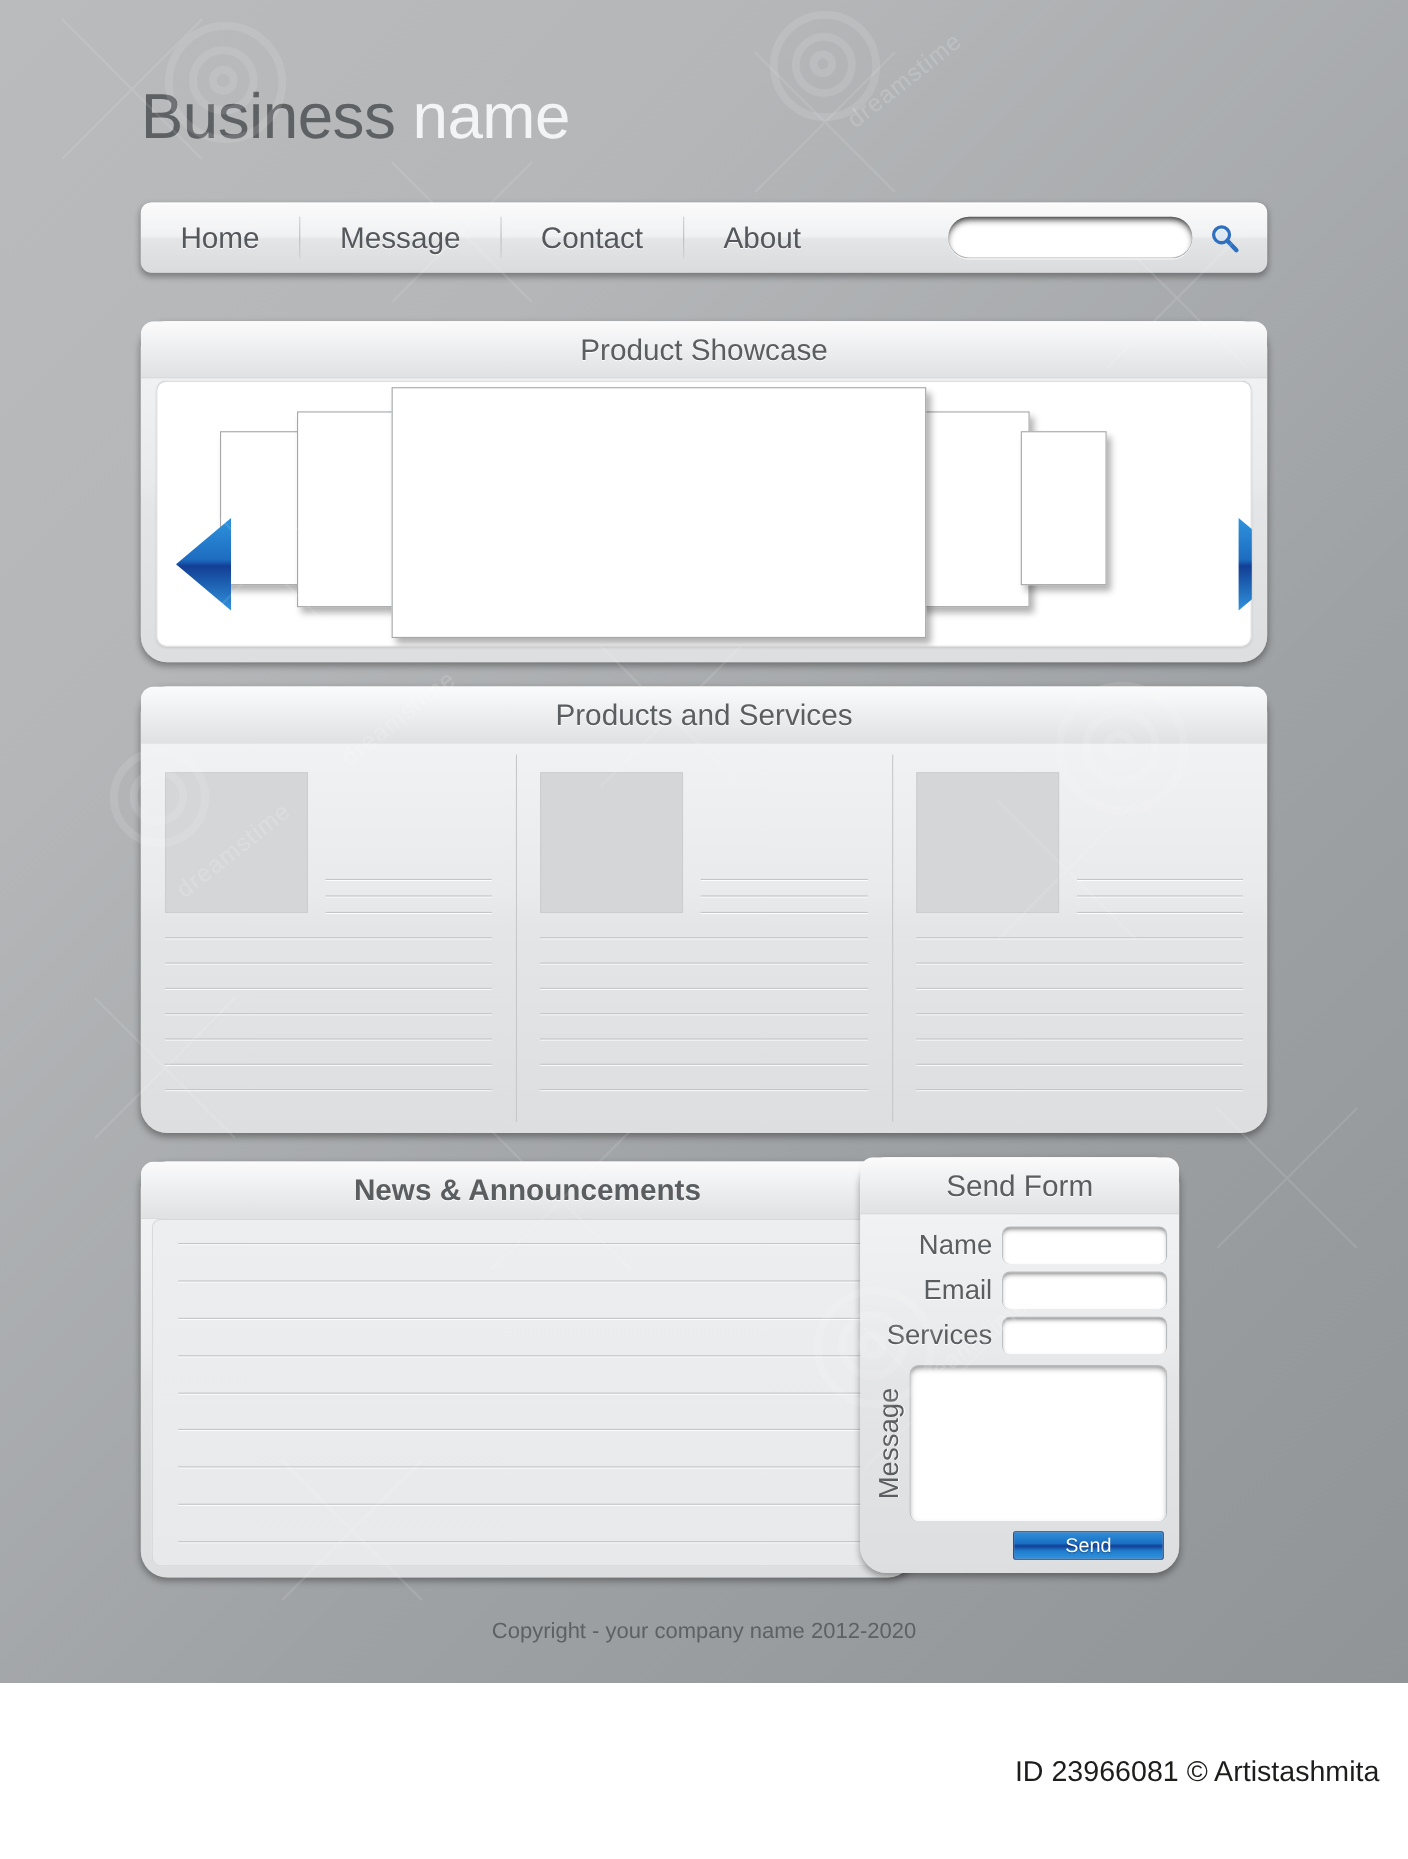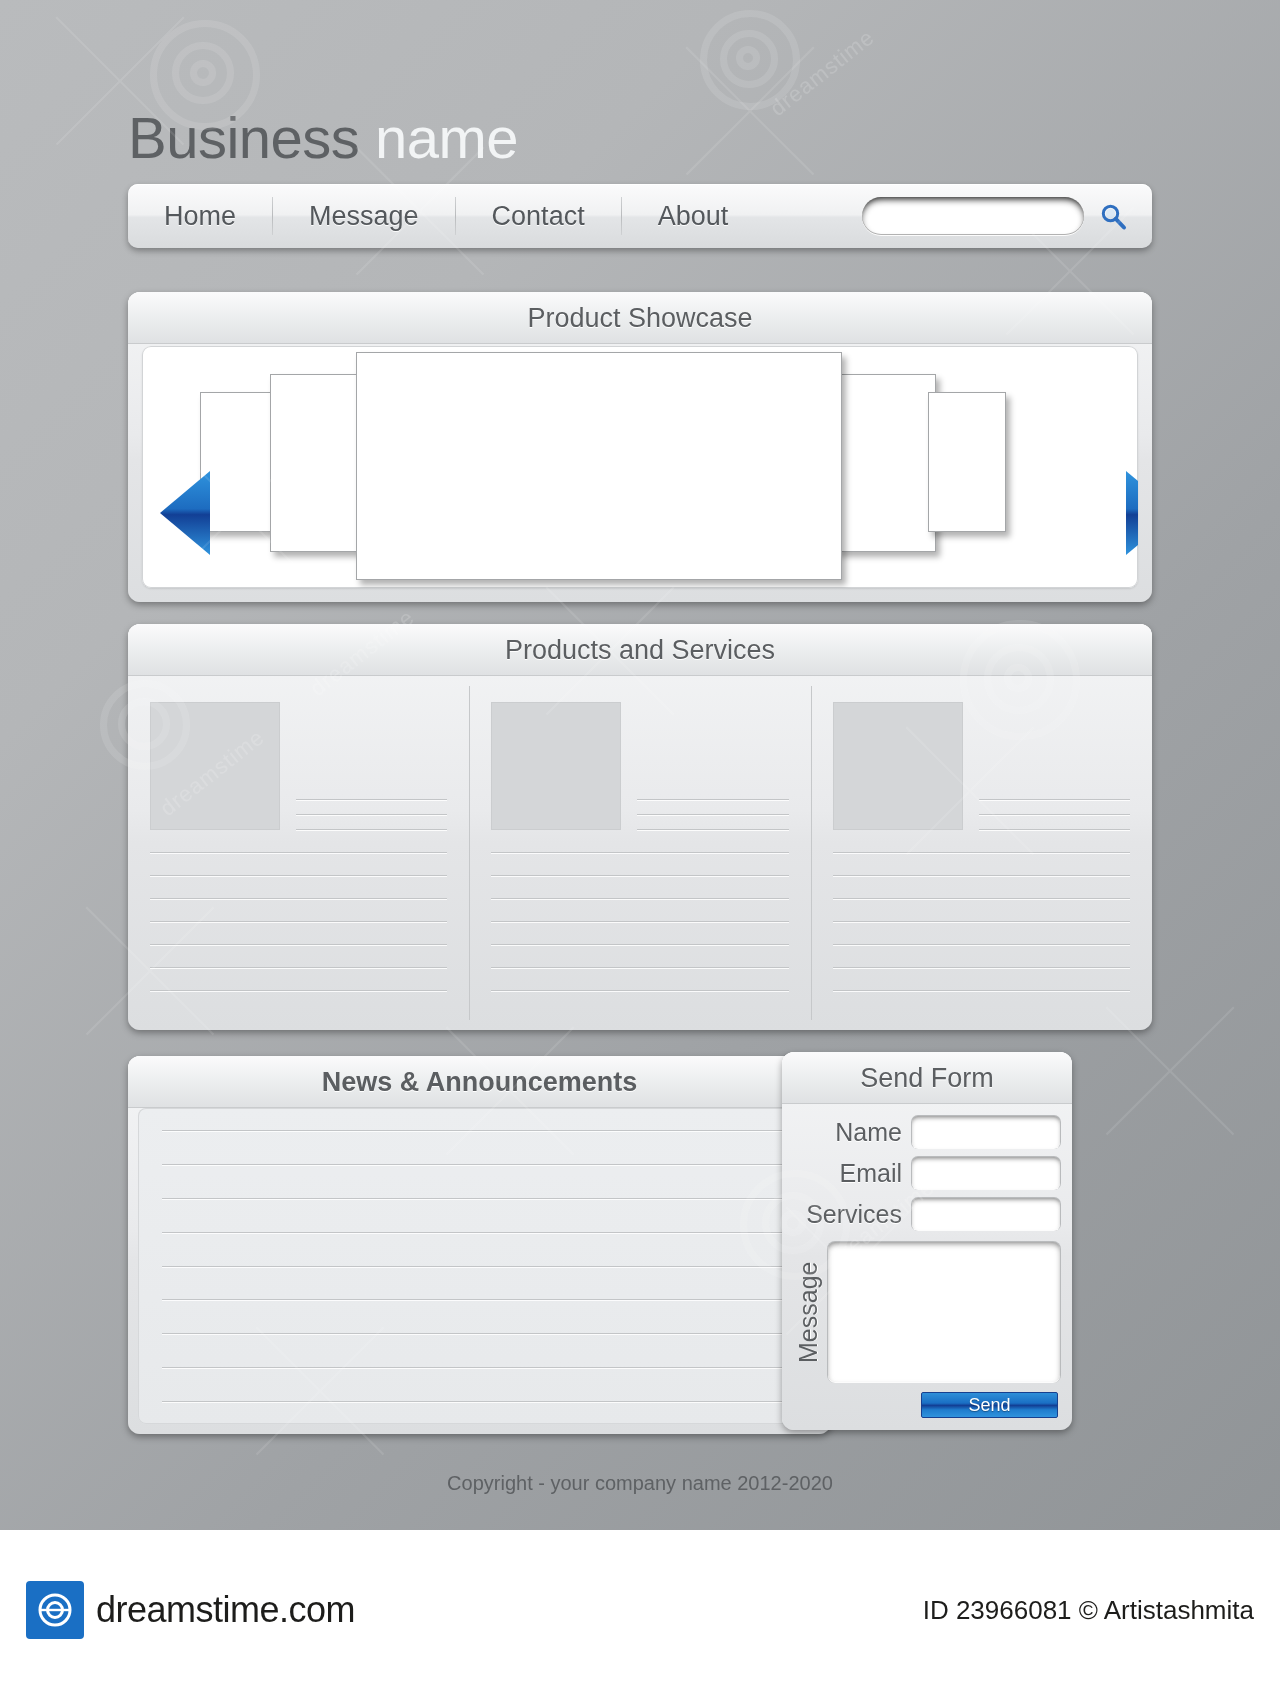--- a/index.html
+++ b/index.html
@@ -26,28 +26,28 @@
     position:absolute; color:#fff; opacity:.16; font-size:22px;
     transform:rotate(-38deg); white-space:nowrap; letter-spacing:1px;
   }
 
   
   .page { position:absolute; left:0; top:0; width:1280px; height:1530px; z-index:3; }
 
   
   .site-title {
     position:absolute; left:128px; top:72px;
-    font-size:58px; font-weight:400; letter-spacing:-0.5px;margin-top:32px;
+    font-size:58px; font-weight:400; letter-spacing:-0.5px;
   }
   .site-title .t1 { color:#5e6164; }
   .site-title .t2 { color:#f2f4f5; }
 
   
   .panel {
-    position:absolute; border-radius:12px;
+    position:absolute; border-radius:24px;
     background:linear-gradient(180deg,#f4f5f6 0%,#e9eaec 46%,#e4e5e7 54%,#dcdee0 100%);
     box-shadow:0 3px 7px rgba(0,0,0,.35), inset 0 1px 0 rgba(255,255,255,.95);
   }
   .panel-hd {
     height:52px; line-height:52px; text-align:center;
     font-size:27px; color:#5b5e61;
     border-radius:12px 12px 0 0;
     background:linear-gradient(180deg,#fbfbfc 0%,#eceeef 50%,#dfe1e3 100%);
     border-bottom:1px solid #c9cbcd;
     text-shadow:0 1px 0 #fff;
@@ -416,24 +416,14 @@
       </div>
 
     </div>
   </div>
 
   <div class="footer">Copyright - your company name 2012-2020</div>
 
 </div>
 
 <div class="stockbar">
-  <div class="ds-logo">
-    <div class="ds-mark">
-      <svg width="34" height="34" viewBox="0 0 34 34" aria-hidden="true">
-        <circle cx="17" cy="17" r="15" fill="none" stroke="#fff" stroke-width="3"></circle>
-        <circle cx="17" cy="17" r="7.5" fill="none" stroke="#fff" stroke-width="3"></circle>
-        <line x1="1" y1="17" x2="33" y2="17" stroke="#fff" stroke-width="2.4"></line>
-      </svg>
-    </div>
-    <div class="ds-text">dreamstime.com</div>
-  </div>
   <div class="ds-right">ID 23966081 © Artistashmita</div>
 </div>
 
 </body></html>

